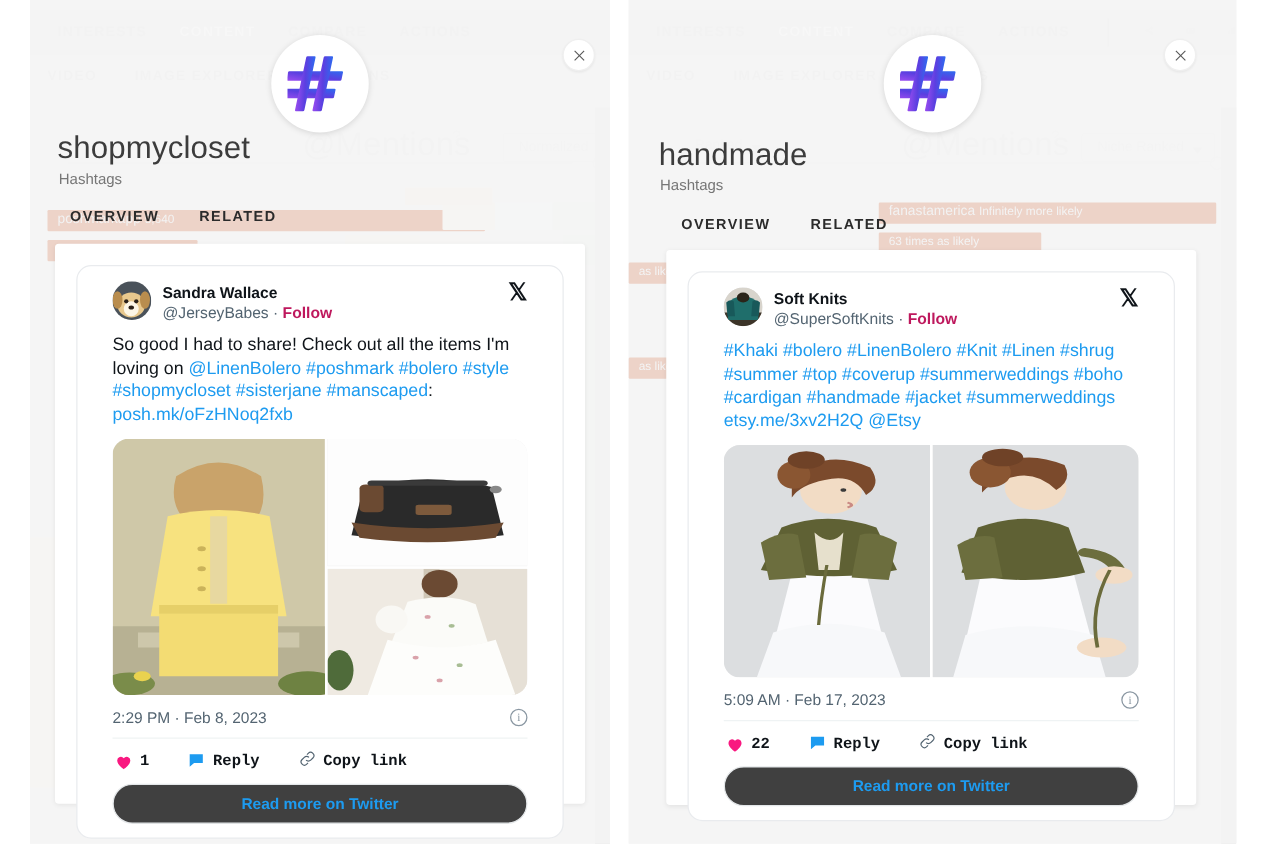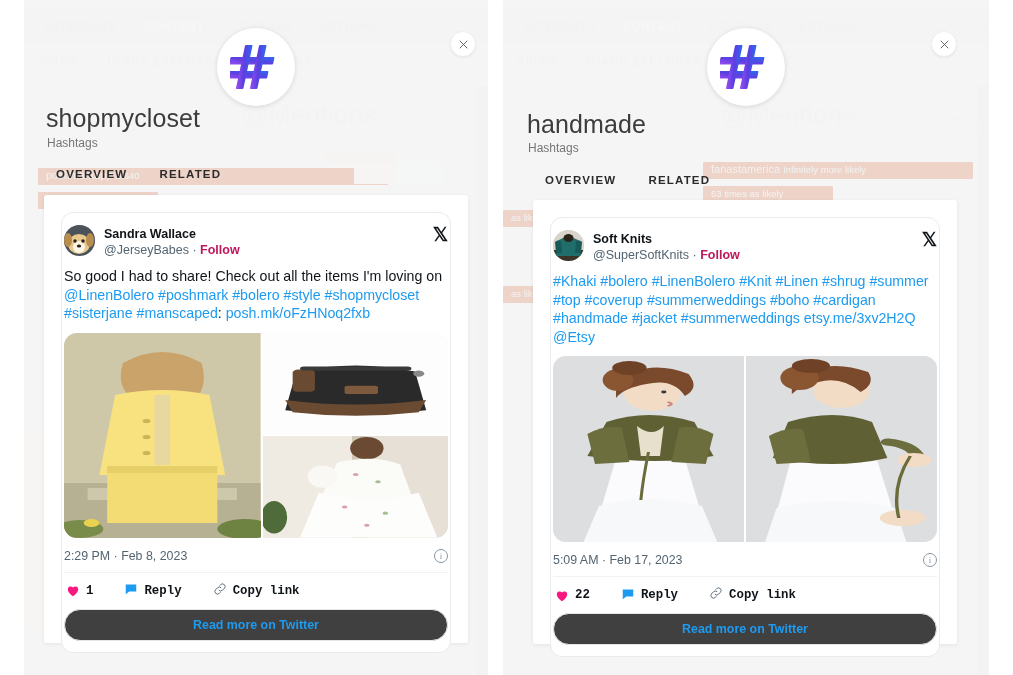--- a/index.html
+++ b/index.html
@@ -128,21 +128,21 @@
   
   .card {
     position:absolute; background:#fff; border-radius:3px;
     box-shadow:0 1px 4px rgba(0,0,0,.07);
   }
 
   
   .tweet {
     position:absolute; left:17px; right:17px; top:17px;
     border:1px solid #e9ebee; border-radius:12px;
-    padding:12px 2px 11px;
+    padding:12px 28px 11px;
     background:#fff;
     font-family:"Liberation Sans", sans-serif;
   }
   .tw-head { display:flex; align-items:flex-start; position:relative; }
   .tw-avatar {
     width:31px; height:31px; border-radius:50%; overflow:hidden;
     flex:none; margin-right:9px; background:#ddd;
   }
   .tw-avatar svg { display:block; width:31px; height:31px; }
   .tw-names { line-height:1.28; padding-top:1px; }

